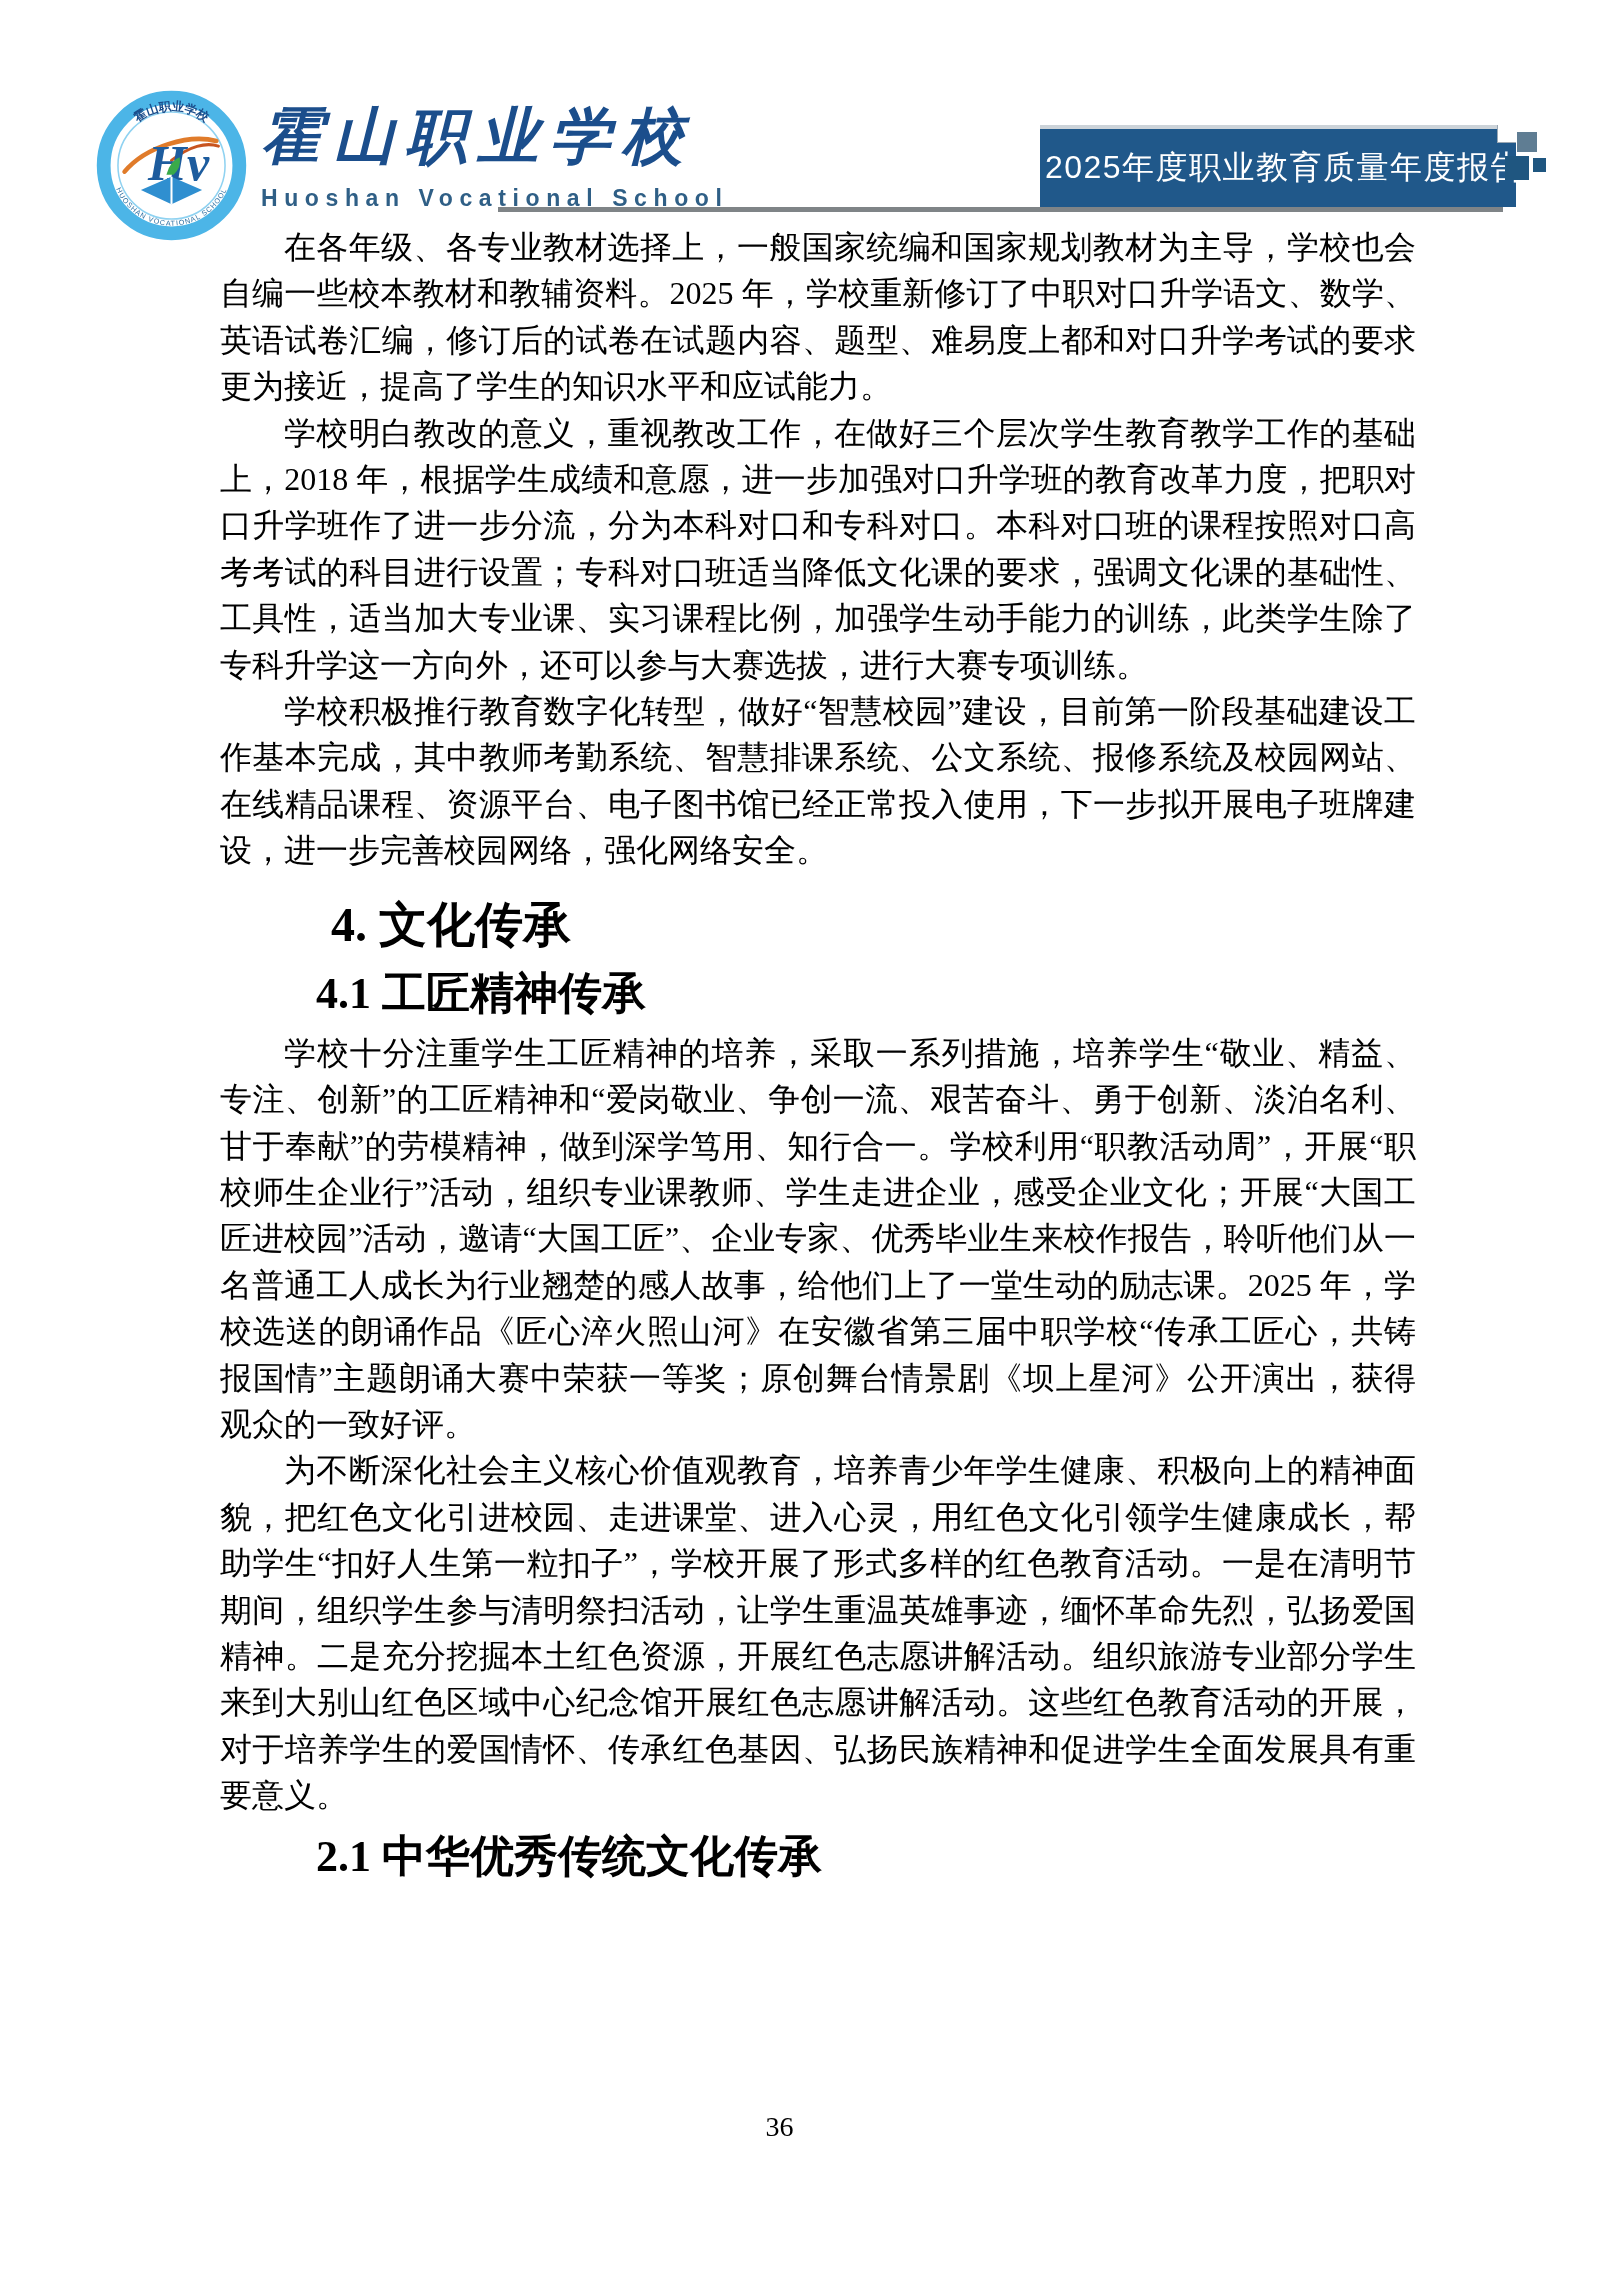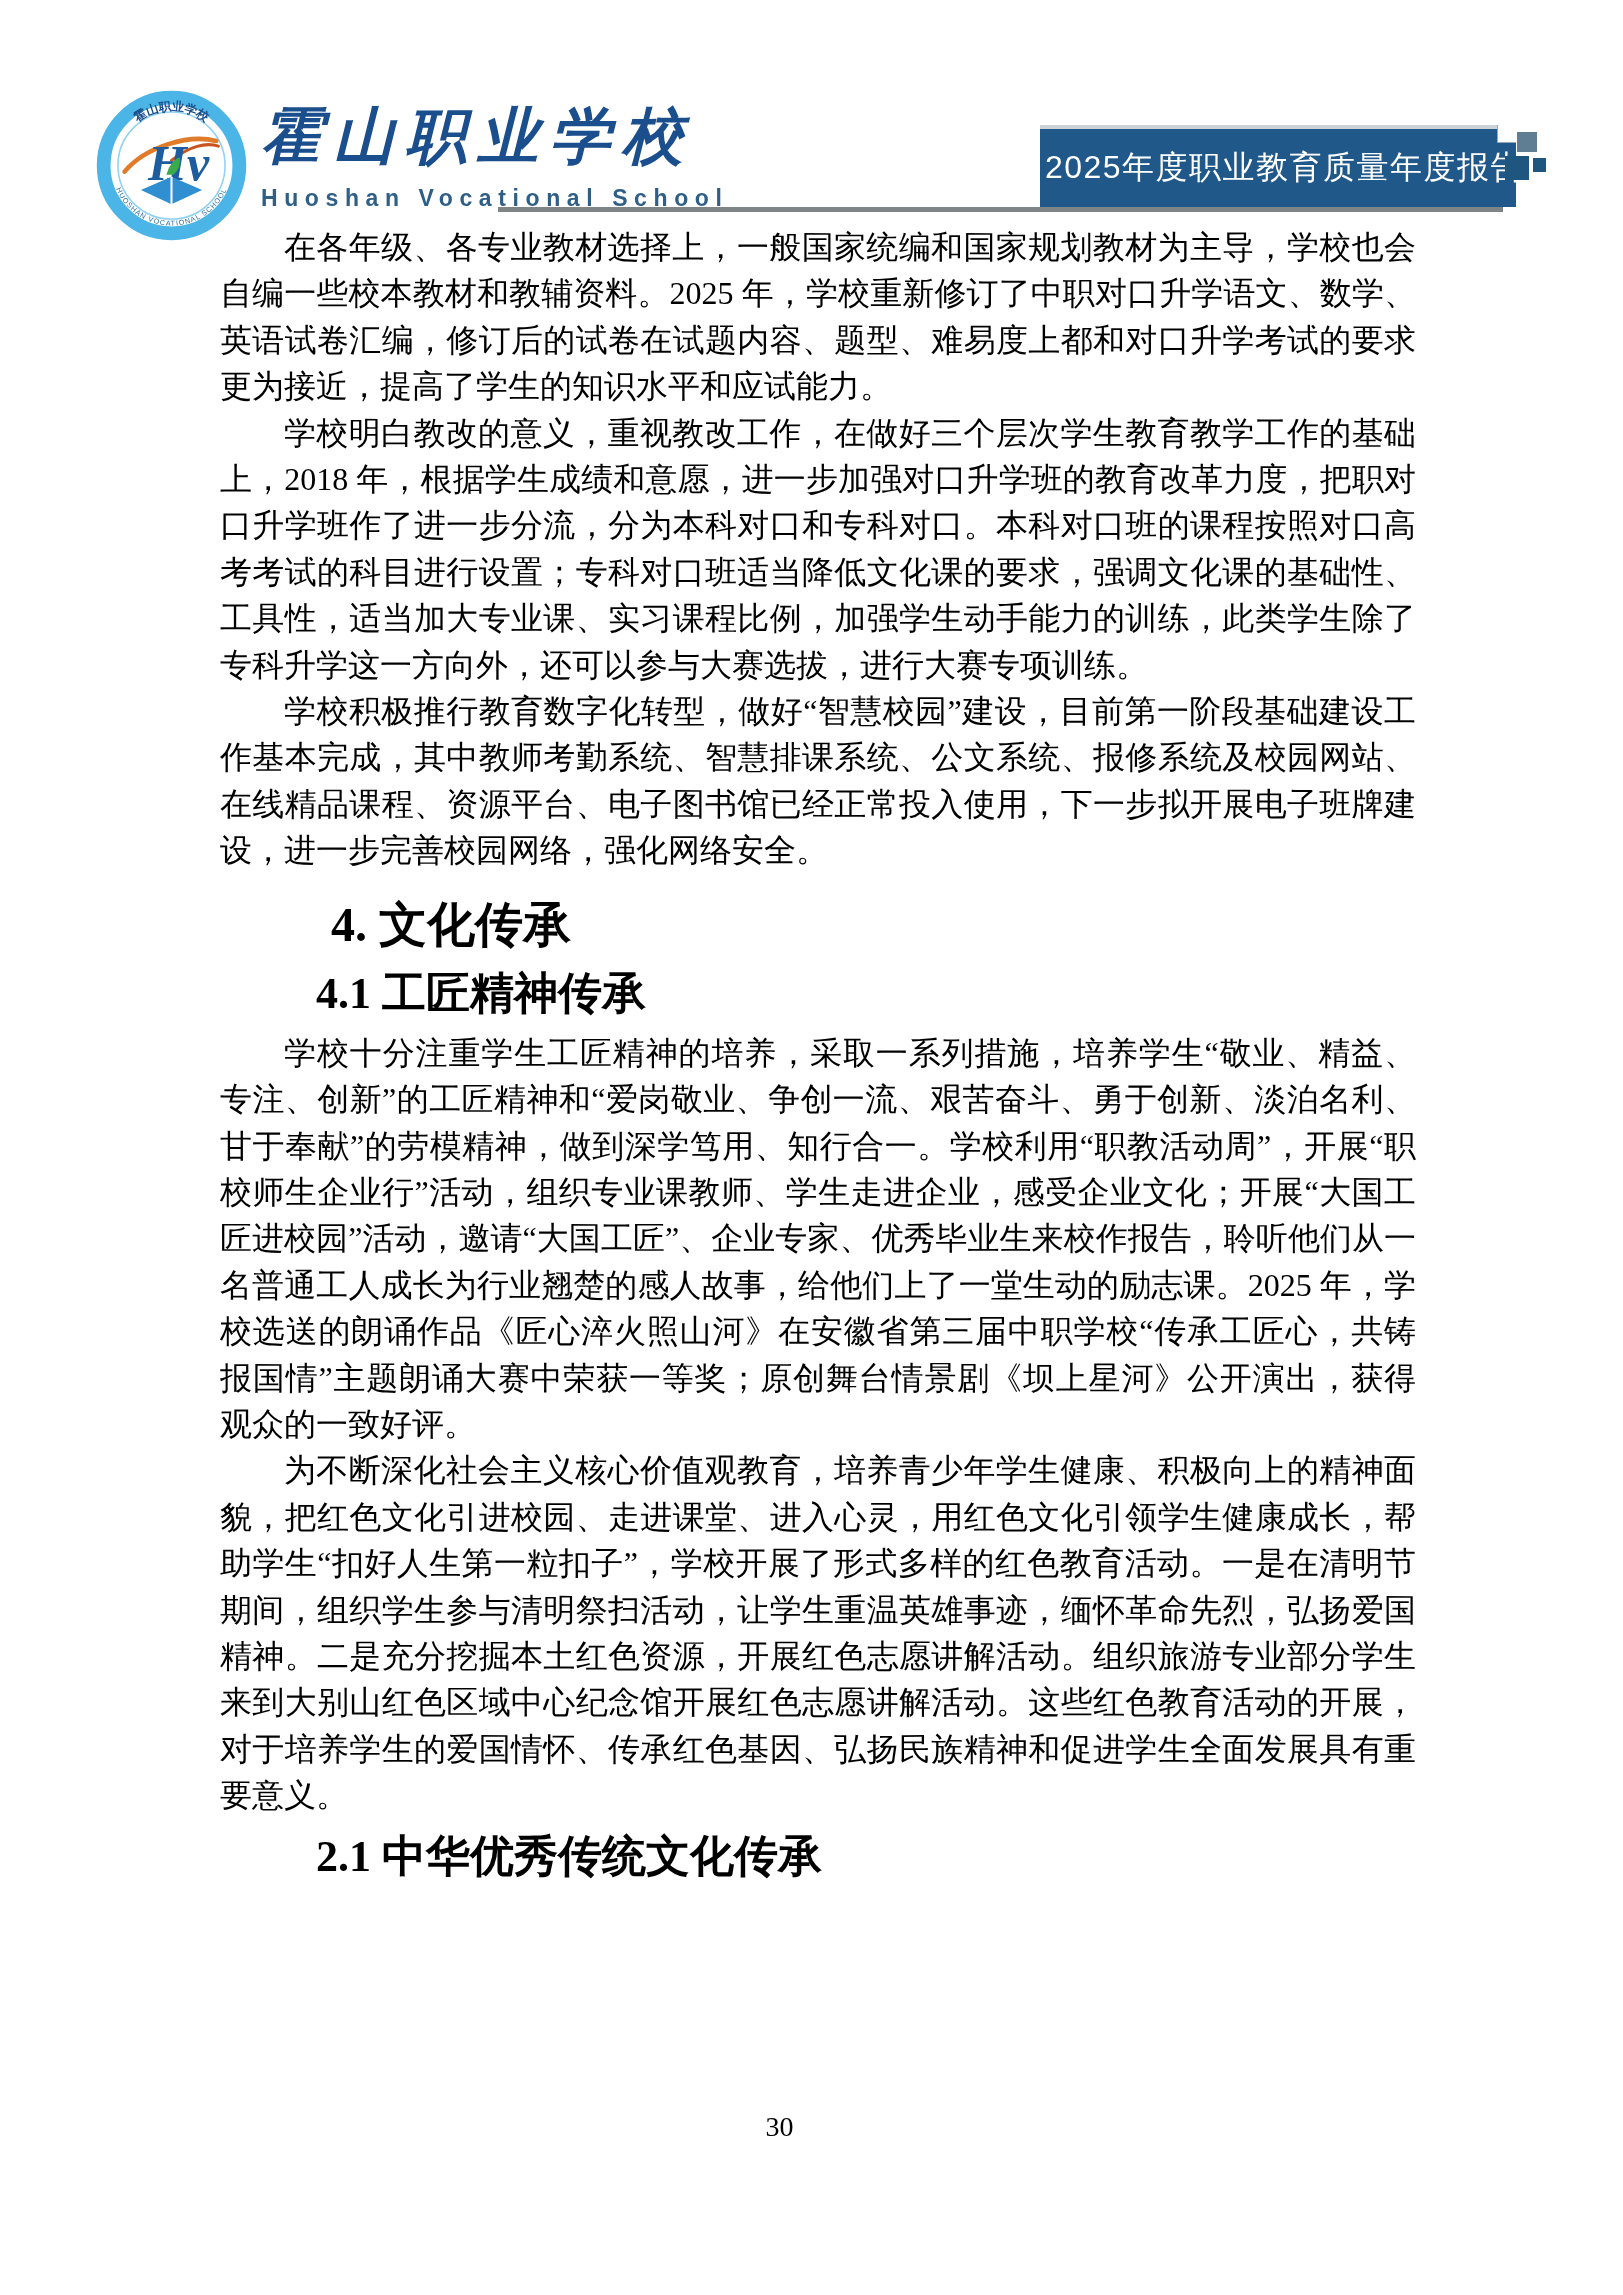--- a/index.html
+++ b/index.html
@@ -120,16 +120,16 @@
 
     <div class="h-main">4. 文化传承</div>
     <div class="h-sub">4.1 工匠精神传承</div>
     <p>学校十分注重学生工匠精神的培养，采取一系列措施，培养学生“敬业、精益、专注、创新”的工匠精神和“爱岗敬业、争创一流、艰苦奋斗、勇于创新、淡泊名利、甘于奉献”的劳模精神，做到深学笃用、知行合一。学校利用“职教活动周”，开展“职校师生企业行”活动，组织专业课教师、学生走进企业，感受企业文化；开展“大国工匠进校园”活动，邀请“大国工匠”、企业专家、优秀毕业生来校作报告，聆听他们从一名普通工人成长为行业翘楚的感人故事，给他们上了一堂生动的励志课。2025 年，学校选送的朗诵作品《匠心淬火照山河》在安徽省第三届中职学校“传承工匠心，共铸报国情”主题朗诵大赛中荣获一等奖；原创舞台情景剧《坝上星河》公开演出，获得观众的一致好评。</p>
 
     <p>为不断深化社会主义核心价值观教育，培养青少年学生健康、积极向上的精神面貌，把红色文化引进校园、走进课堂、进入心灵，用红色文化引领学生健康成长，帮助学生“扣好人生第一粒扣子”，学校开展了形式多样的红色教育活动。一是在清明节期间，组织学生参与清明祭扫活动，让学生重温英雄事迹，缅怀革命先烈，弘扬爱国精神。二是充分挖掘本土红色资源，开展红色志愿讲解活动。组织旅游专业部分学生来到大别山红色区域中心纪念馆开展红色志愿讲解活动。这些红色教育活动的开展，对于培养学生的爱国情怀、传承红色基因、弘扬民族精神和促进学生全面发展具有重要意义。</p>
 
     <div class="h-sub">2.1 中华优秀传统文化传承</div>
   </div>
 
-  <div class="page-number">30</div>
+  <div class="page-number">36</div>
 
 </div>
 
 
 </body></html>

